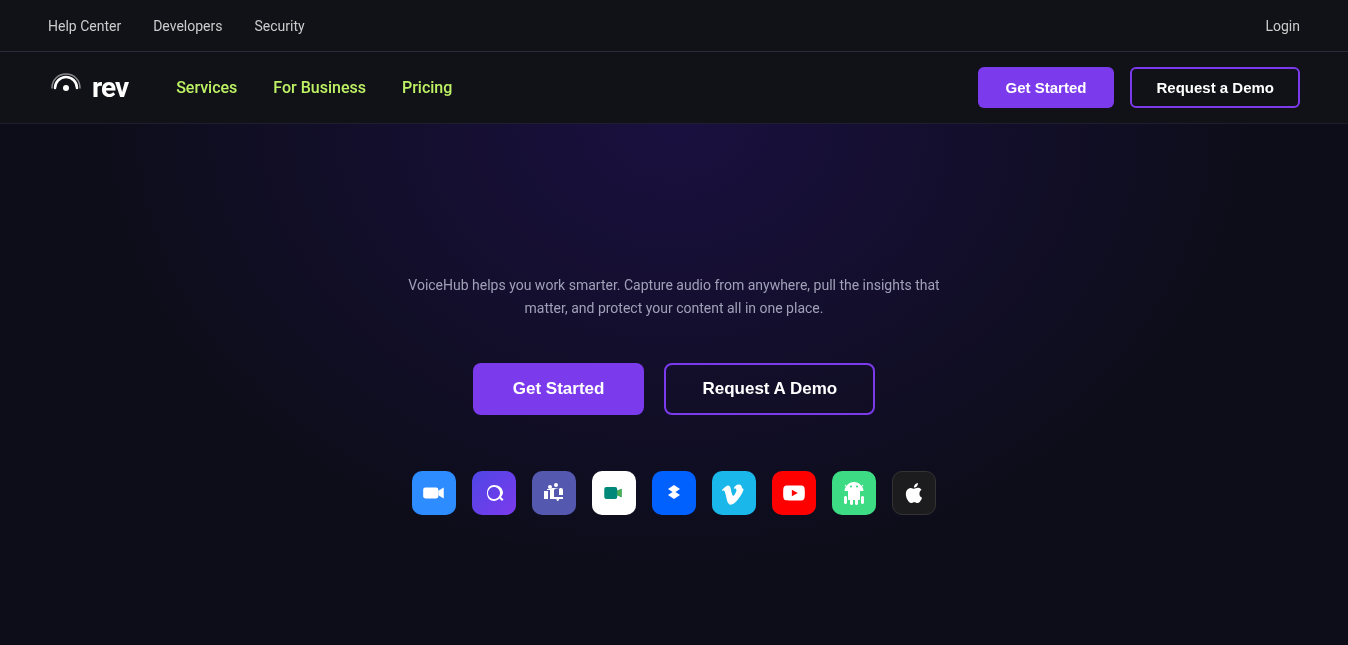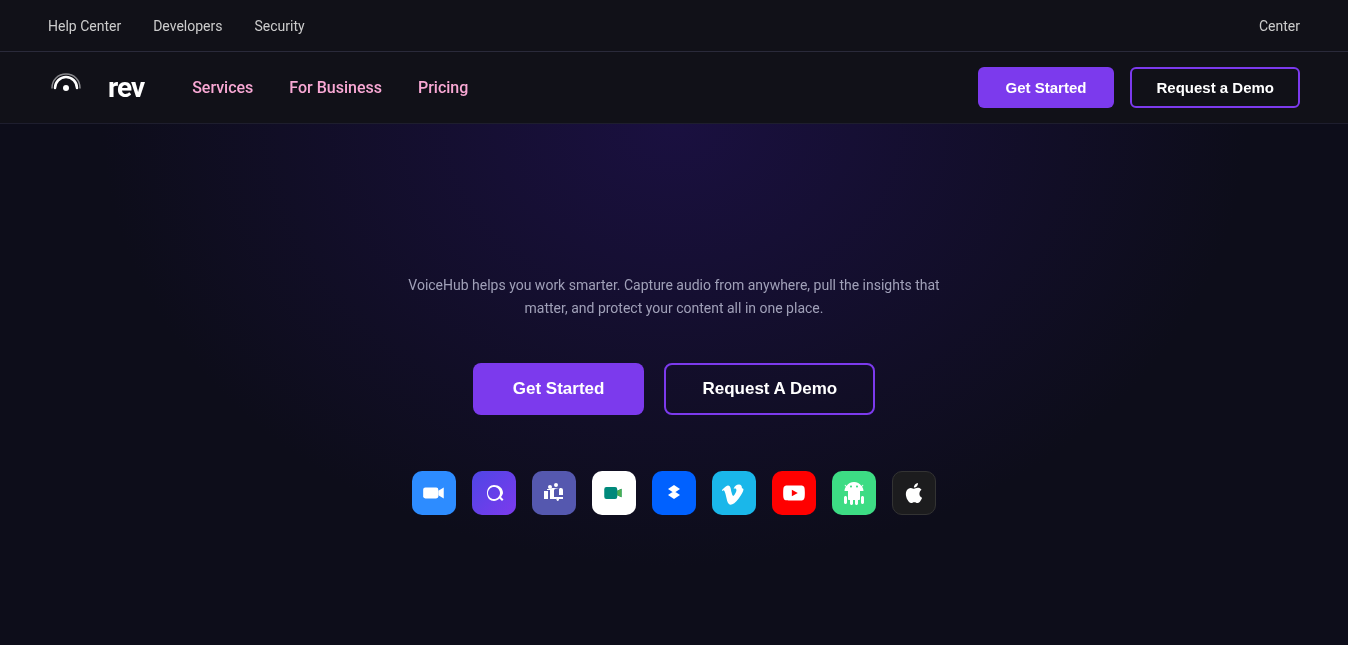--- a/index.html
+++ b/index.html
@@ -44,39 +44,39 @@
       border-bottom: 1px solid #1e1e2e;
     }
     .nav-left {
       display: flex;
       align-items: center;
       gap: 48px;
     }
     .logo {
       display: flex;
       align-items: center;
-      gap: 24px;
+      gap: 8px;
       cursor: pointer;
     }
     .logo-icon {
       width: 36px;
       height: 36px;
     }
     .logo-text {
       font-size: 28px;
       font-weight: 700;
       color: #fff;
       letter-spacing: -1px;
     }
     .nav-links {
       display: flex;
       gap: 36px;
     }
     .nav-link {
-      color: #f9a8d4;
+      color: #bef264;
       font-size: 16px;
       font-weight: 500;
       cursor: pointer;
       text-decoration: none;
     }
     .nav-right {
       display: flex;
       align-items: center;
       gap: 16px;
     }
@@ -199,21 +199,21 @@
   </style>
 </head>
 <body>
 
 <div class="top-bar">
   <div class="top-bar-left">
     <span class="top-bar-link">Help Center</span>
     <span class="top-bar-link">Developers</span>
     <span class="top-bar-link">Security</span>
   </div>
-  <div class="top-bar-link">Center</div>
+  <div class="top-bar-link">Login</div>
 </div>
 
 <nav class="main-nav">
   <div class="nav-left">
     <div class="logo">
       <svg class="logo-icon" viewBox="0 0 36 36" fill="none" xmlns="http://www.w3.org/2000/svg">
         <circle cx="18" cy="18" r="18" fill="none"></circle>
         <path d="M7 18 C7 12, 12 7, 18 7 C24 7, 29 12, 29 18" stroke="white" stroke-width="2.5" fill="none" stroke-linecap="round"></path>
         <circle cx="18" cy="18" r="3" fill="white"></circle>
         <path d="M4 18 C4 10, 10 4, 18 4 C26 4, 32 10, 32 18" stroke="white" stroke-width="1.5" fill="none" stroke-linecap="round" opacity="0.5"></path>

